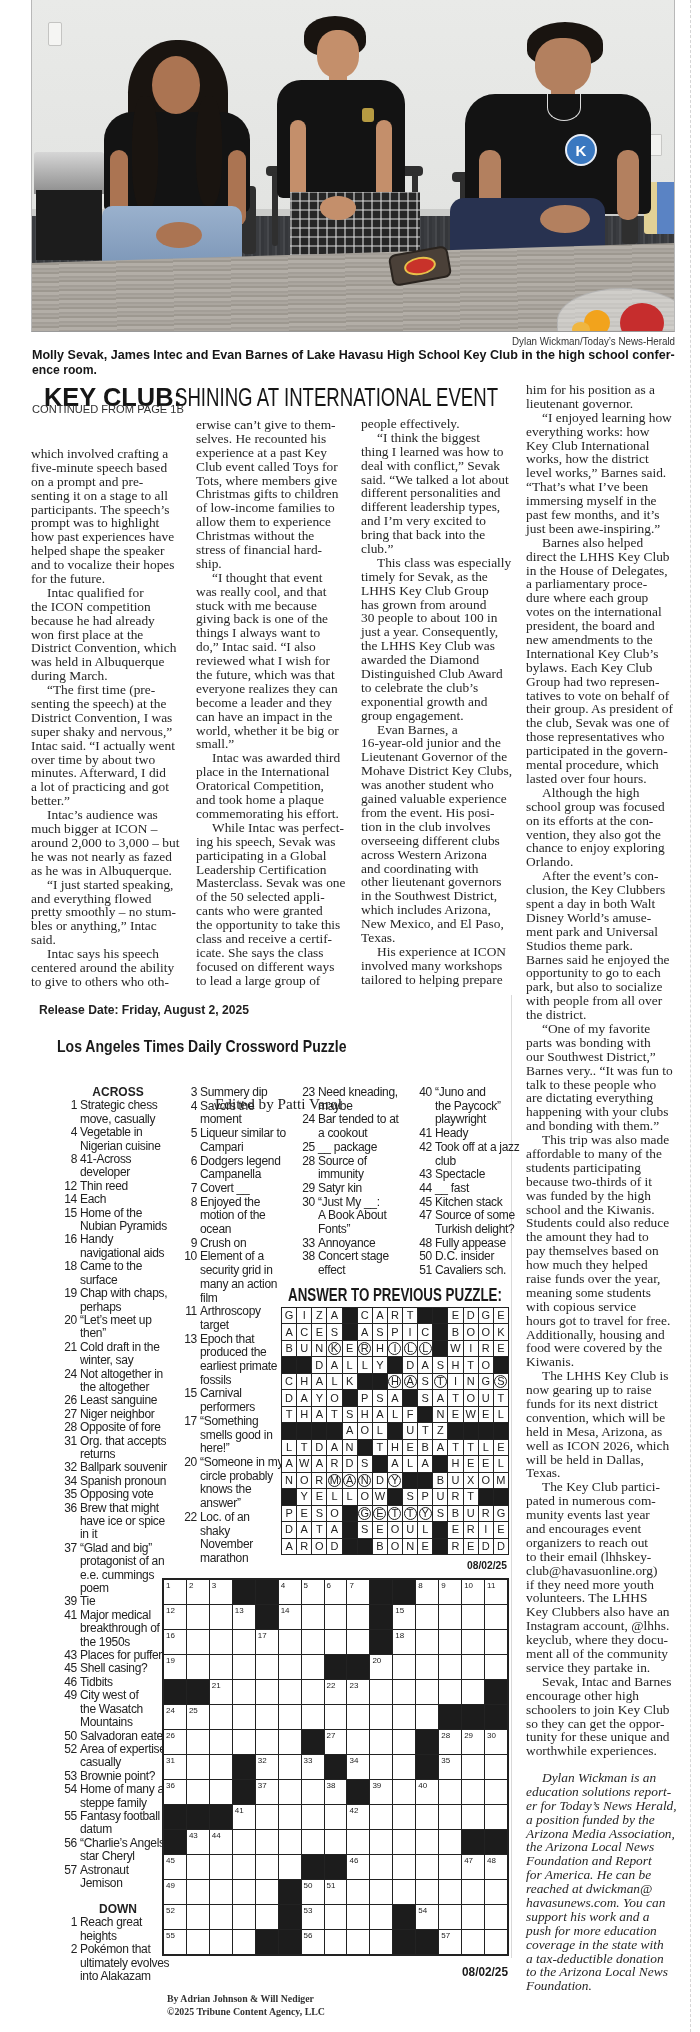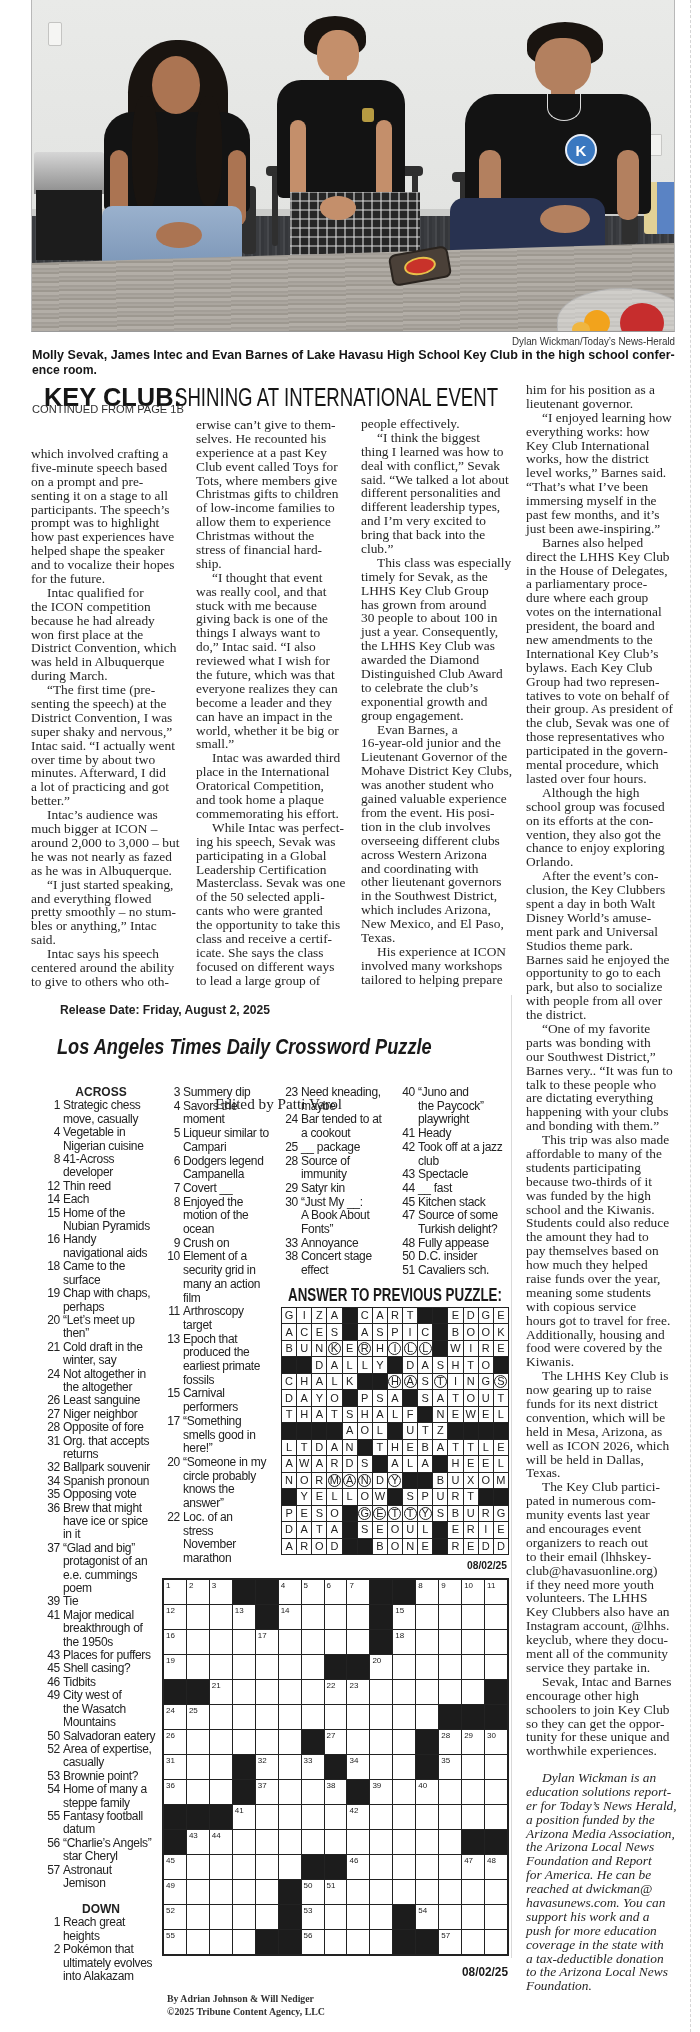--- a/index.html
+++ b/index.html
@@ -74,23 +74,23 @@
 .jump{font-size:11.5px;line-height:14px;color:#333;}
 .col{position:absolute;width:152px;font-size:13.4px;line-height:13.9px;color:#262626;}
 .ln{height:13.9px;white-space:nowrap;}
 .ind{padding-left:16px;}
 .bio{font-style:italic;}
 .rule-v{background:#d9d9d9;width:1px;}
 .fold{border-left:1px dashed #d6d6d6;width:0;}
 
 
 .rel{font-weight:bold;font-size:12.5px;line-height:14px;color:#222;}
-.xtitle{font-weight:bold;font-size:22px;line-height:28px;color:#1a1a1a;font-style:italic;}
+.xtitle{font-weight:bold;font-size:17px;line-height:28px;color:#1a1a1a;}
 .editor{font-size:15px;line-height:18px;color:#222;}
-.clues{position:absolute;font-size:12px;letter-spacing:-0.3px;color:#222;}
+.clues{position:absolute;font-size:12px;letter-spacing:-0.3px;color:#222;margin-left:17px;}
 .clues .cl,.clues .chead{white-space:nowrap;}
 .chead{font-weight:bold;text-align:center;letter-spacing:0;}
 .clue{display:flex;}
 .cnum{flex:none;width:20px;padding-right:3px;text-align:right;}
 .ctext{flex:1;}
 .anshead{font-weight:bold;font-size:18px;line-height:20px;color:#1a1a1a;}
 .xgrid{position:absolute;display:grid;grid-template-columns:repeat(15,1fr);grid-template-rows:repeat(15,1fr);gap:1px;
   background:#222;border:1.5px solid #222;box-sizing:border-box;}
 .cell{background:#fff;position:relative;}
 .cell.blk{background:#1c1c1c;}
@@ -426,21 +426,21 @@
     <div class="ln">push for more education</div>
     <div class="ln">coverage in the state with</div>
     <div class="ln">a tax-deductible donation</div>
     <div class="ln">to the Arizona Local News</div>
     <div class="ln">Foundation.</div>
   </div>
 
 <div class="abs rule-v" style="left:511px;top:995px;height:963px;"></div>
 <div class="abs fold" style="left:690px;top:0;height:2032px;"></div>
 
-<div class="abs sans rel" style="left:60px;top:1003px;">
+<div class="abs sans rel" style="left:39px;top:1003px;">
   <span class="fit" style="transform: scaleX(0.969);">Release Date: Friday, August 2, 2025</span>
 </div>
 <div class="abs sans xtitle" style="left:57px;top:1033px;">
   <span class="fit" style="transform: scaleX(0.826);">Los Angeles Times Daily Crossword Puzzle</span>
 </div>
 <div class="abs serif editor" style="left:215px;top:1063px;">
   <span class="fit" style="transform: scaleX(1.015);">Edited by Patti Varol</span>
 </div>
 
 <div class="clues sans" style="left:40px;top:1086px;width:122px;line-height:13.4px;">
@@ -787,21 +787,21 @@
         <div class="cl">“Someone in my</div>
         <div class="cl">circle probably</div>
         <div class="cl">knows the</div>
         <div class="cl">answer”</div>
       </span>
     </div>
     <div class="clue">
       <span class="cnum">22</span>
       <span class="ctext">
         <div class="cl">Loc. of an</div>
-        <div class="cl">stress</div>
+        <div class="cl">shaky</div>
         <div class="cl">November</div>
         <div class="cl">marathon</div>
       </span>
     </div>
   </div>
 <div class="clues sans" style="left:278px;top:1086px;width:117px;line-height:13.7px;">
     <div class="clue">
       <span class="cnum">23</span>
       <span class="ctext">
         <div class="cl">Need kneading,</div>

